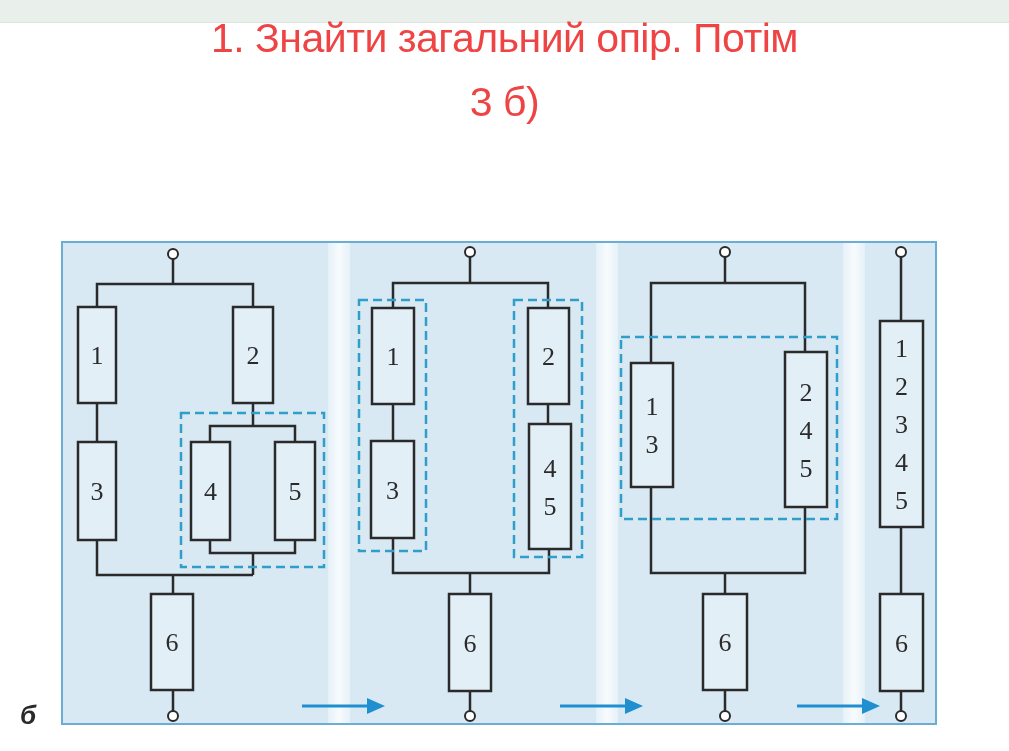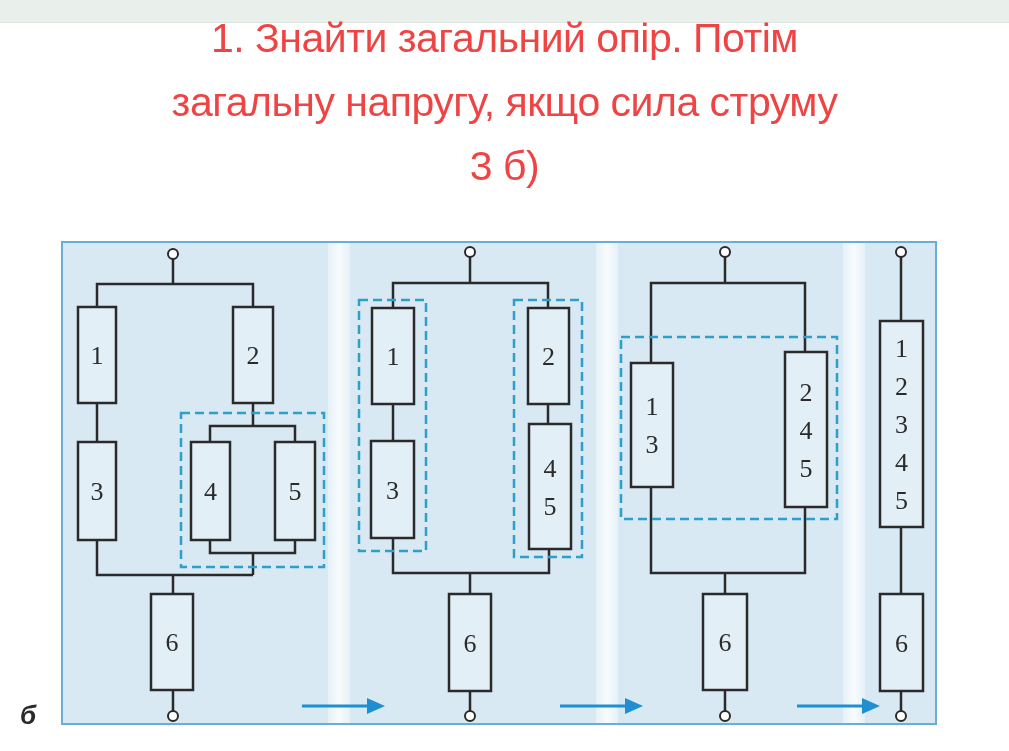--- a/index.html
+++ b/index.html
@@ -35,21 +35,20 @@
       font-size: 26px; fill: #2b2b2b;
     }
   </style>
 </head>
 <body>
 
 <div class="top-strip"></div>
 
 <div class="question">
   <span>1. Знайти загальний опір. Потім</span>
-  <span>загальну напругу, якщо сила струму</span>
   <span>3 б)</span>
 </div>
 
 <svg id="diagram" width="1009" height="751" viewBox="0 0 1009 751">
   <defs>
     <linearGradient id="stripeGrad" x1="0" x2="1" y1="0" y2="0">
       <stop offset="0" stop-color="#e6f1f8"></stop>
       <stop offset="0.5" stop-color="#f7fbfd"></stop>
       <stop offset="1" stop-color="#e6f1f8"></stop>
     </linearGradient>

